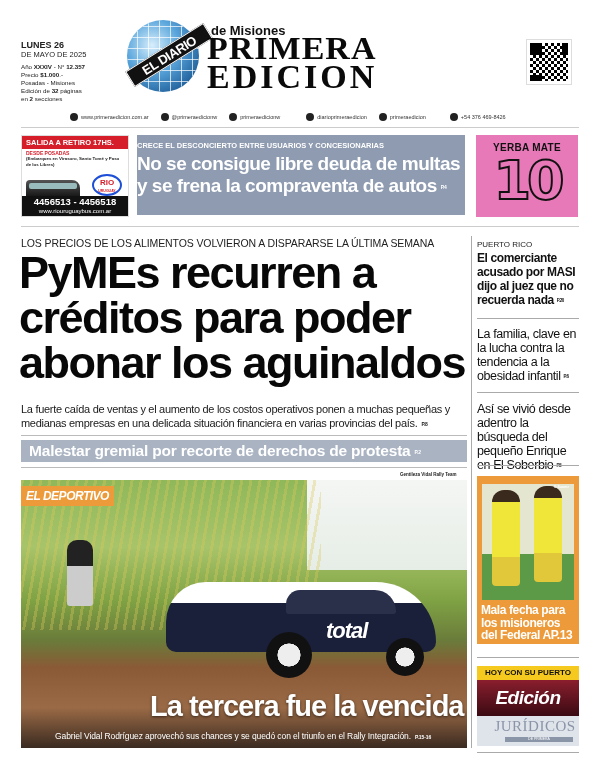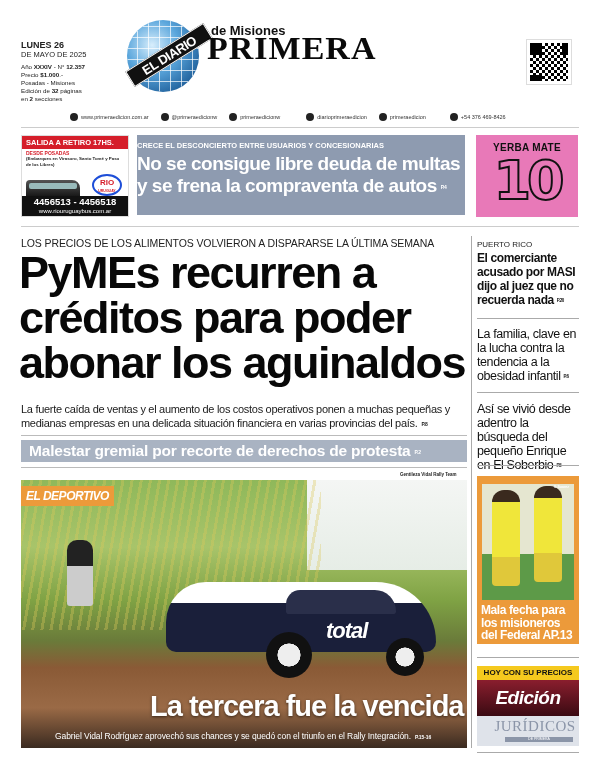--- a/index.html
+++ b/index.html
@@ -124,20 +124,21 @@
     <div>Posadas - Misiones</div>
     <div><span>Edición de </span><b>32</b><span> páginas</span></div>
     <div><span>en </span><b>2</b><span> secciones</span></div>
   </div>
 
   <div class="logo">
     <div class="globe"></div>
     <div class="banner">EL DIARIO</div>
     <div class="de-misiones">de Misiones</div>
     <div class="primera">PRIMERA</div>
+    <div class="edicion">EDICION</div>
   </div>
 
   <div class="qr"></div>
 </div>
 
 <div class="social">
   <div class="item">
       <span class="ico"></span>
       <span>www.primeraedicion.com.ar</span>
     </div>
@@ -232,19 +233,19 @@
 <div class="sport-side">
   <div class="photo">
     <div class="player" style="left:10px;"></div>
     <div class="player" style="left:52px; top:2px;"></div>
     <div class="credit">G.Suarez</div>
   </div>
   <div class="h"><span>Mala fecha para los misioneros del Federal A</span><span class="pr">P.13</span></div>
 </div>
 <div class="hrule" style="top:657px;"></div>
 
-<div class="hoy">HOY CON SU PRECIOS</div>
+<div class="hoy">HOY CON SU PUERTO</div>
 <div class="palpitos">Edición</div>
 <div class="juridicos">
   <div class="t">JURÍDICOS</div>
   <div class="s">DE PRIMERA</div>
 </div>
 <div class="hrule" style="top:752px;"></div>
 
 </body></html>

